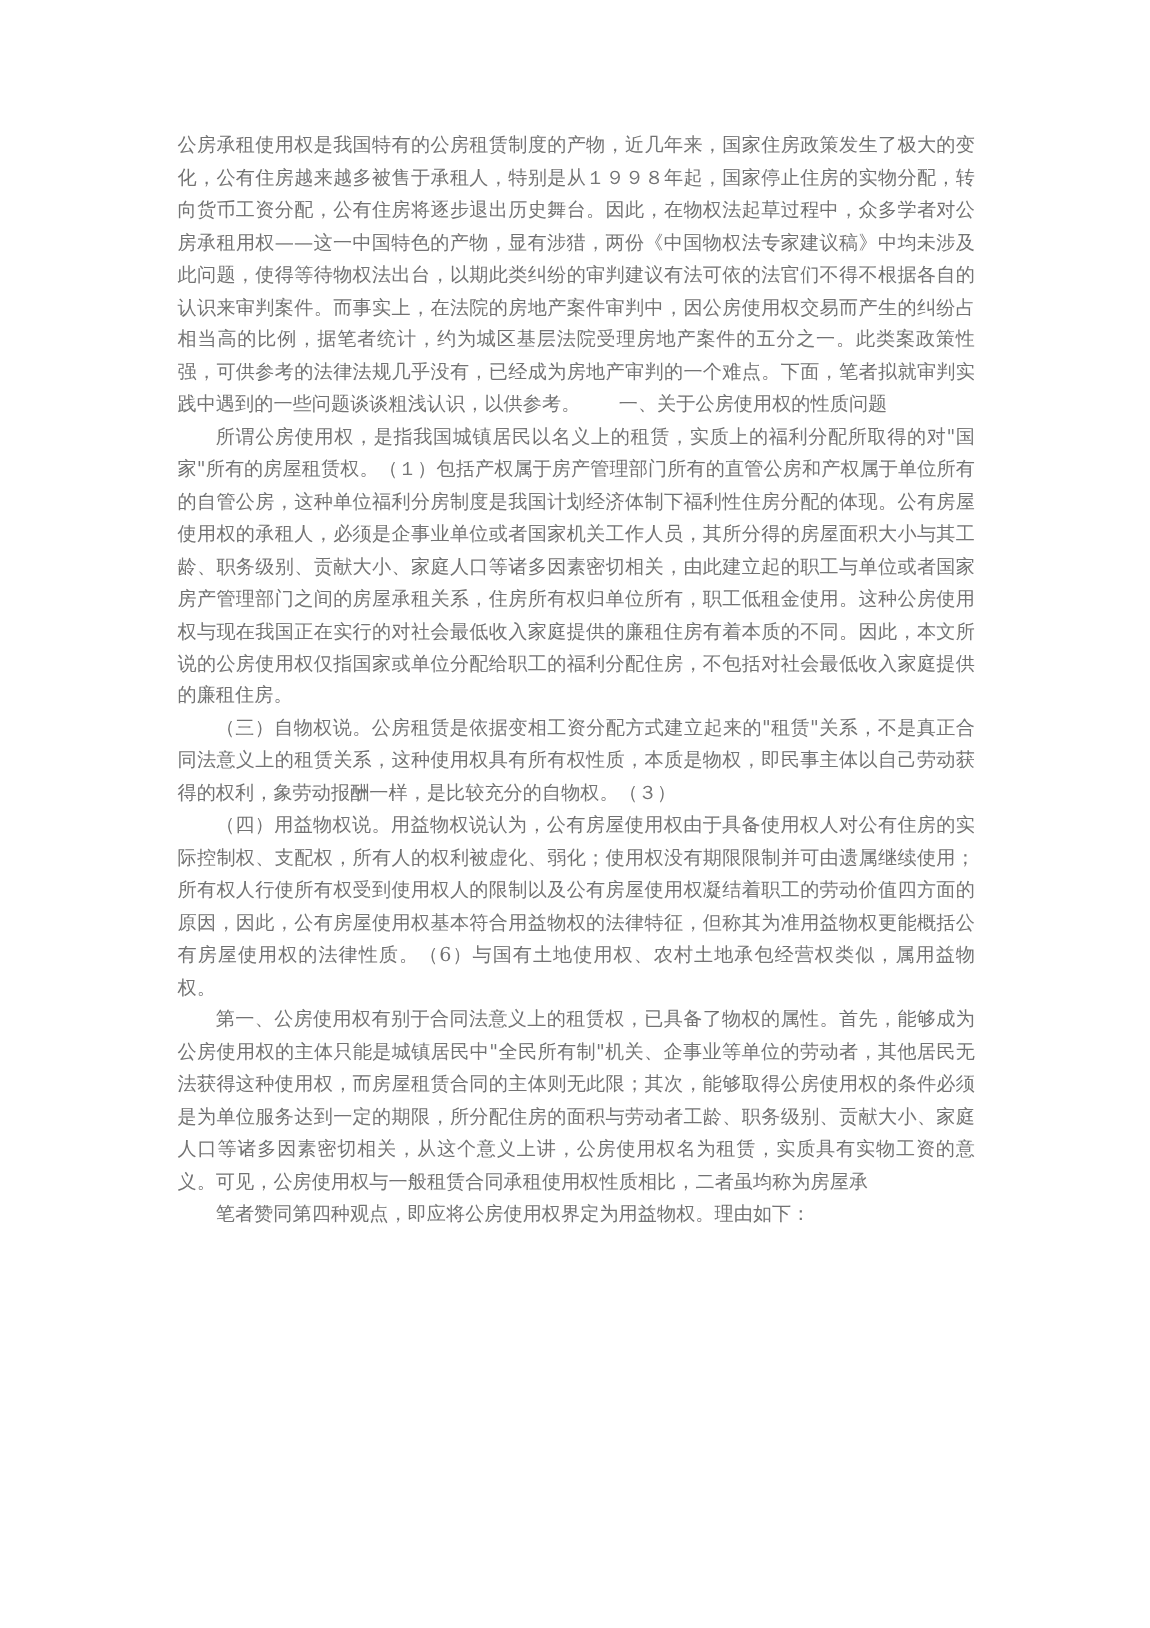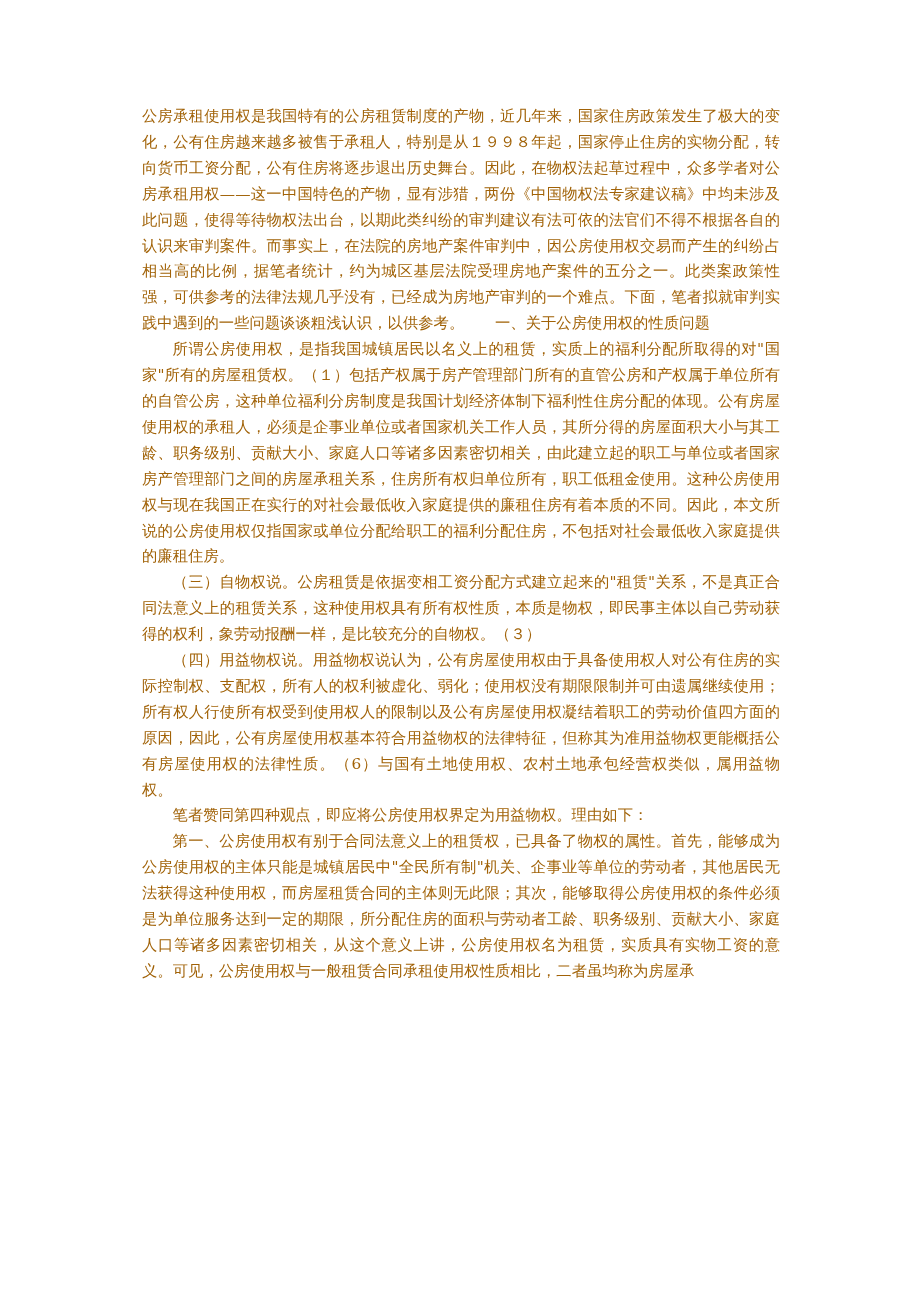--- a/index.html
+++ b/index.html
@@ -16,21 +16,21 @@
     box-sizing: border-box;
   }
   .text-column {
     position: absolute;
     left: 142px;
     top: 104px;
     width: 638px;
     font-family: "DejaVu Serif", "Liberation Serif", serif;
     font-size: 15.3px;
     line-height: 25.9px;
-    color: #a16207;
+    color: #737373;
     text-align: justify;
     text-justify: inter-character;
     word-break: break-all;
     letter-spacing: 0.05px;
     -webkit-font-smoothing: antialiased;
   }
   .para {
     margin: 0;
     padding: 0;
     text-align: justify;
@@ -47,16 +47,16 @@
 </style>
 </head>
 <body>
 
 <div class="page">
   <div class="text-column">
     <p class="para noindent">公房承租使用权是我国特有的公房租赁制度的产物，近几年来，国家住房政策发生了极大的变化，公有住房越来越多被售于承租人，特别是从１９９８年起，国家停止住房的实物分配，转向货币工资分配，公有住房将逐步退出历史舞台。因此，在物权法起草过程中，众多学者对公房承租用权——这一中国特色的产物，显有涉猎，两份《中国物权法专家建议稿》中均未涉及此问题，使得等待物权法出台，以期此类纠纷的审判建议有法可依的法官们不得不根据各自的认识来审判案件。而事实上，在法院的房地产案件审判中，因公房使用权交易而产生的纠纷占相当高的比例，据笔者统计，约为城区基层法院受理房地产案件的五分之一。此类案政策性强，可供参考的法律法规几乎没有，已经成为房地产审判的一个难点。下面，笔者拟就审判实践中遇到的一些问题谈谈粗浅认识，以供参考。　　一、关于公房使用权的性质问题</p>
     <p class="para indent">所谓公房使用权，是指我国城镇居民以名义上的租赁，实质上的福利分配所取得的对"国家"所有的房屋租赁权。（１）包括产权属于房产管理部门所有的直管公房和产权属于单位所有的自管公房，这种单位福利分房制度是我国计划经济体制下福利性住房分配的体现。公有房屋使用权的承租人，必须是企事业单位或者国家机关工作人员，其所分得的房屋面积大小与其工龄、职务级别、贡献大小、家庭人口等诸多因素密切相关，由此建立起的职工与单位或者国家房产管理部门之间的房屋承租关系，住房所有权归单位所有，职工低租金使用。这种公房使用权与现在我国正在实行的对社会最低收入家庭提供的廉租住房有着本质的不同。因此，本文所说的公房使用权仅指国家或单位分配给职工的福利分配住房，不包括对社会最低收入家庭提供的廉租住房。</p>
     <p class="para indent">（三）自物权说。公房租赁是依据变相工资分配方式建立起来的"租赁"关系，不是真正合同法意义上的租赁关系，这种使用权具有所有权性质，本质是物权，即民事主体以自己劳动获得的权利，象劳动报酬一样，是比较充分的自物权。（３）</p>
     <p class="para indent">（四）用益物权说。用益物权说认为，公有房屋使用权由于具备使用权人对公有住房的实际控制权、支配权，所有人的权利被虚化、弱化；使用权没有期限限制并可由遗属继续使用；所有权人行使所有权受到使用权人的限制以及公有房屋使用权凝结着职工的劳动价值四方面的原因，因此，公有房屋使用权基本符合用益物权的法律特征，但称其为准用益物权更能概括公有房屋使用权的法律性质。（6）与国有土地使用权、农村土地承包经营权类似，属用益物权。</p>
+    <p class="para indent">第一、公房使用权有别于合同法意义上的租赁权，已具备了物权的属性。首先，能够成为公房使用权的主体只能是城镇居民中"全民所有制"机关、企事业等单位的劳动者，其他居民无法获得这种使用权，而房屋租赁合同的主体则无此限；其次，能够取得公房使用权的条件必须是为单位服务达到一定的期限，所分配住房的面积与劳动者工龄、职务级别、贡献大小、家庭人口等诸多因素密切相关，从这个意义上讲，公房使用权名为租赁，实质具有实物工资的意义。可见，公房使用权与一般租赁合同承租使用权性质相比，二者虽均称为房屋承</p>
     <p class="para indent">笔者赞同第四种观点，即应将公房使用权界定为用益物权。理由如下：</p>
-    <p class="para indent">第一、公房使用权有别于合同法意义上的租赁权，已具备了物权的属性。首先，能够成为公房使用权的主体只能是城镇居民中"全民所有制"机关、企事业等单位的劳动者，其他居民无法获得这种使用权，而房屋租赁合同的主体则无此限；其次，能够取得公房使用权的条件必须是为单位服务达到一定的期限，所分配住房的面积与劳动者工龄、职务级别、贡献大小、家庭人口等诸多因素密切相关，从这个意义上讲，公房使用权名为租赁，实质具有实物工资的意义。可见，公房使用权与一般租赁合同承租使用权性质相比，二者虽均称为房屋承</p>
   </div>
 </div>
 
 </body></html>

